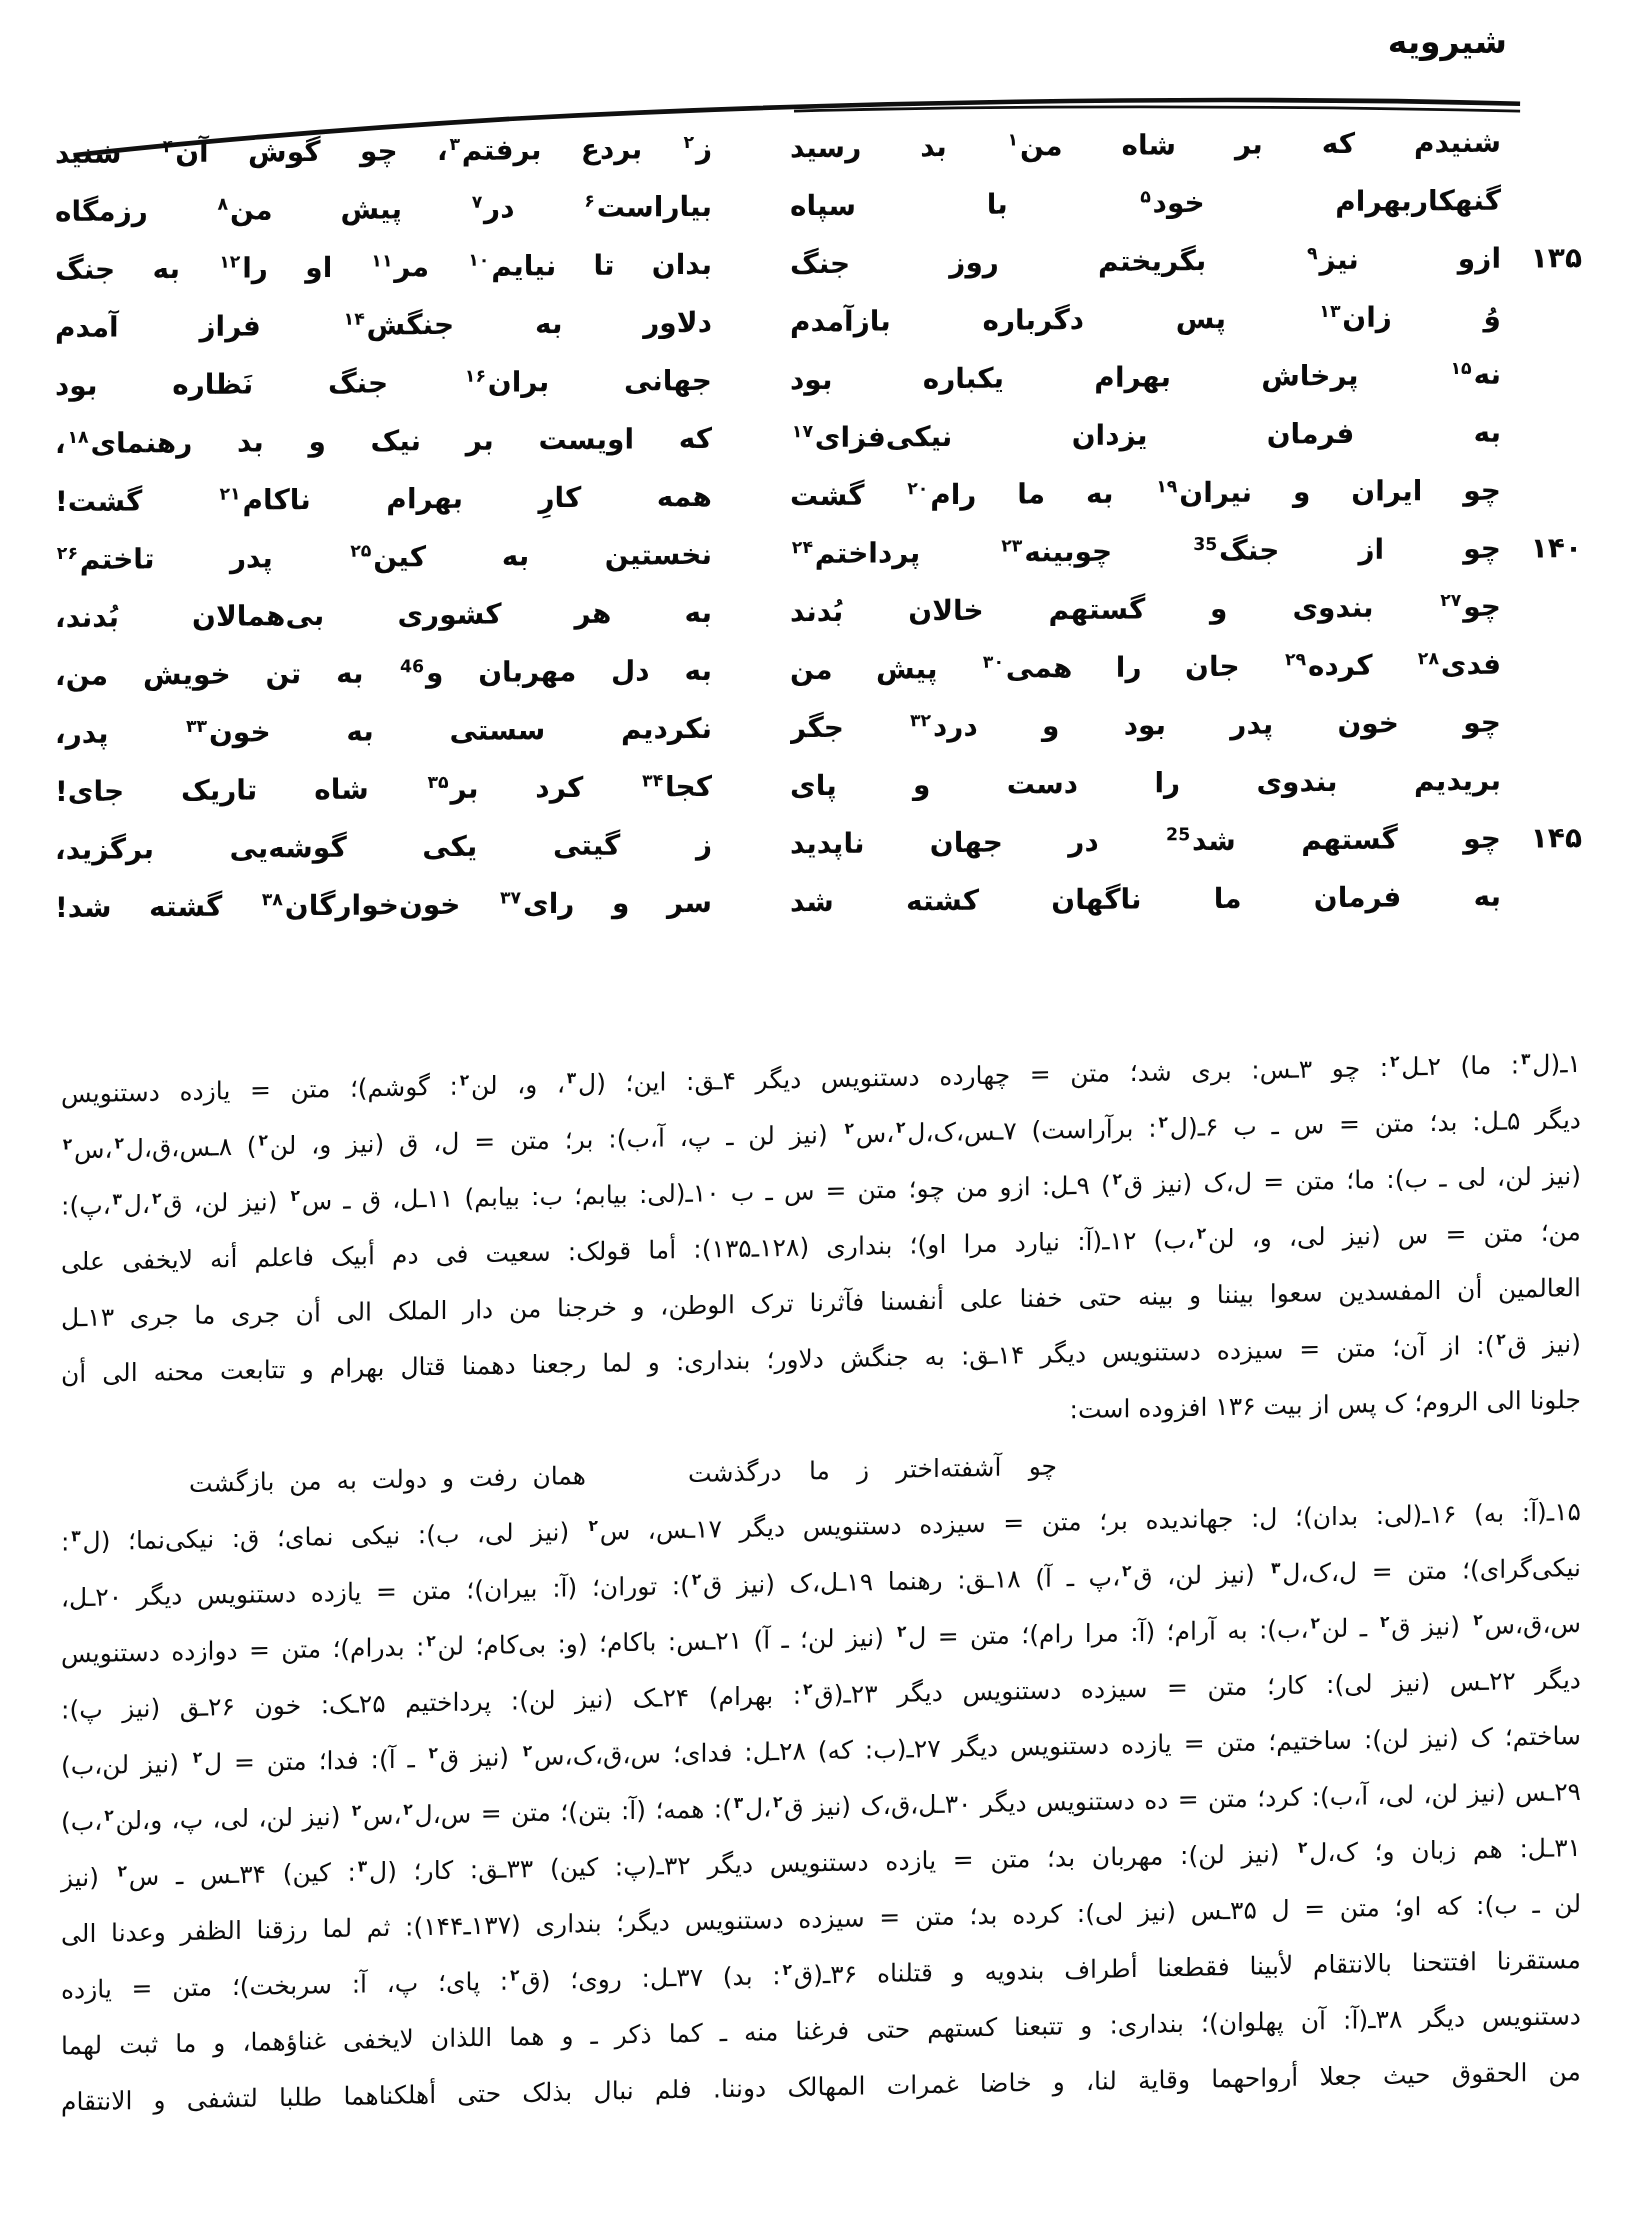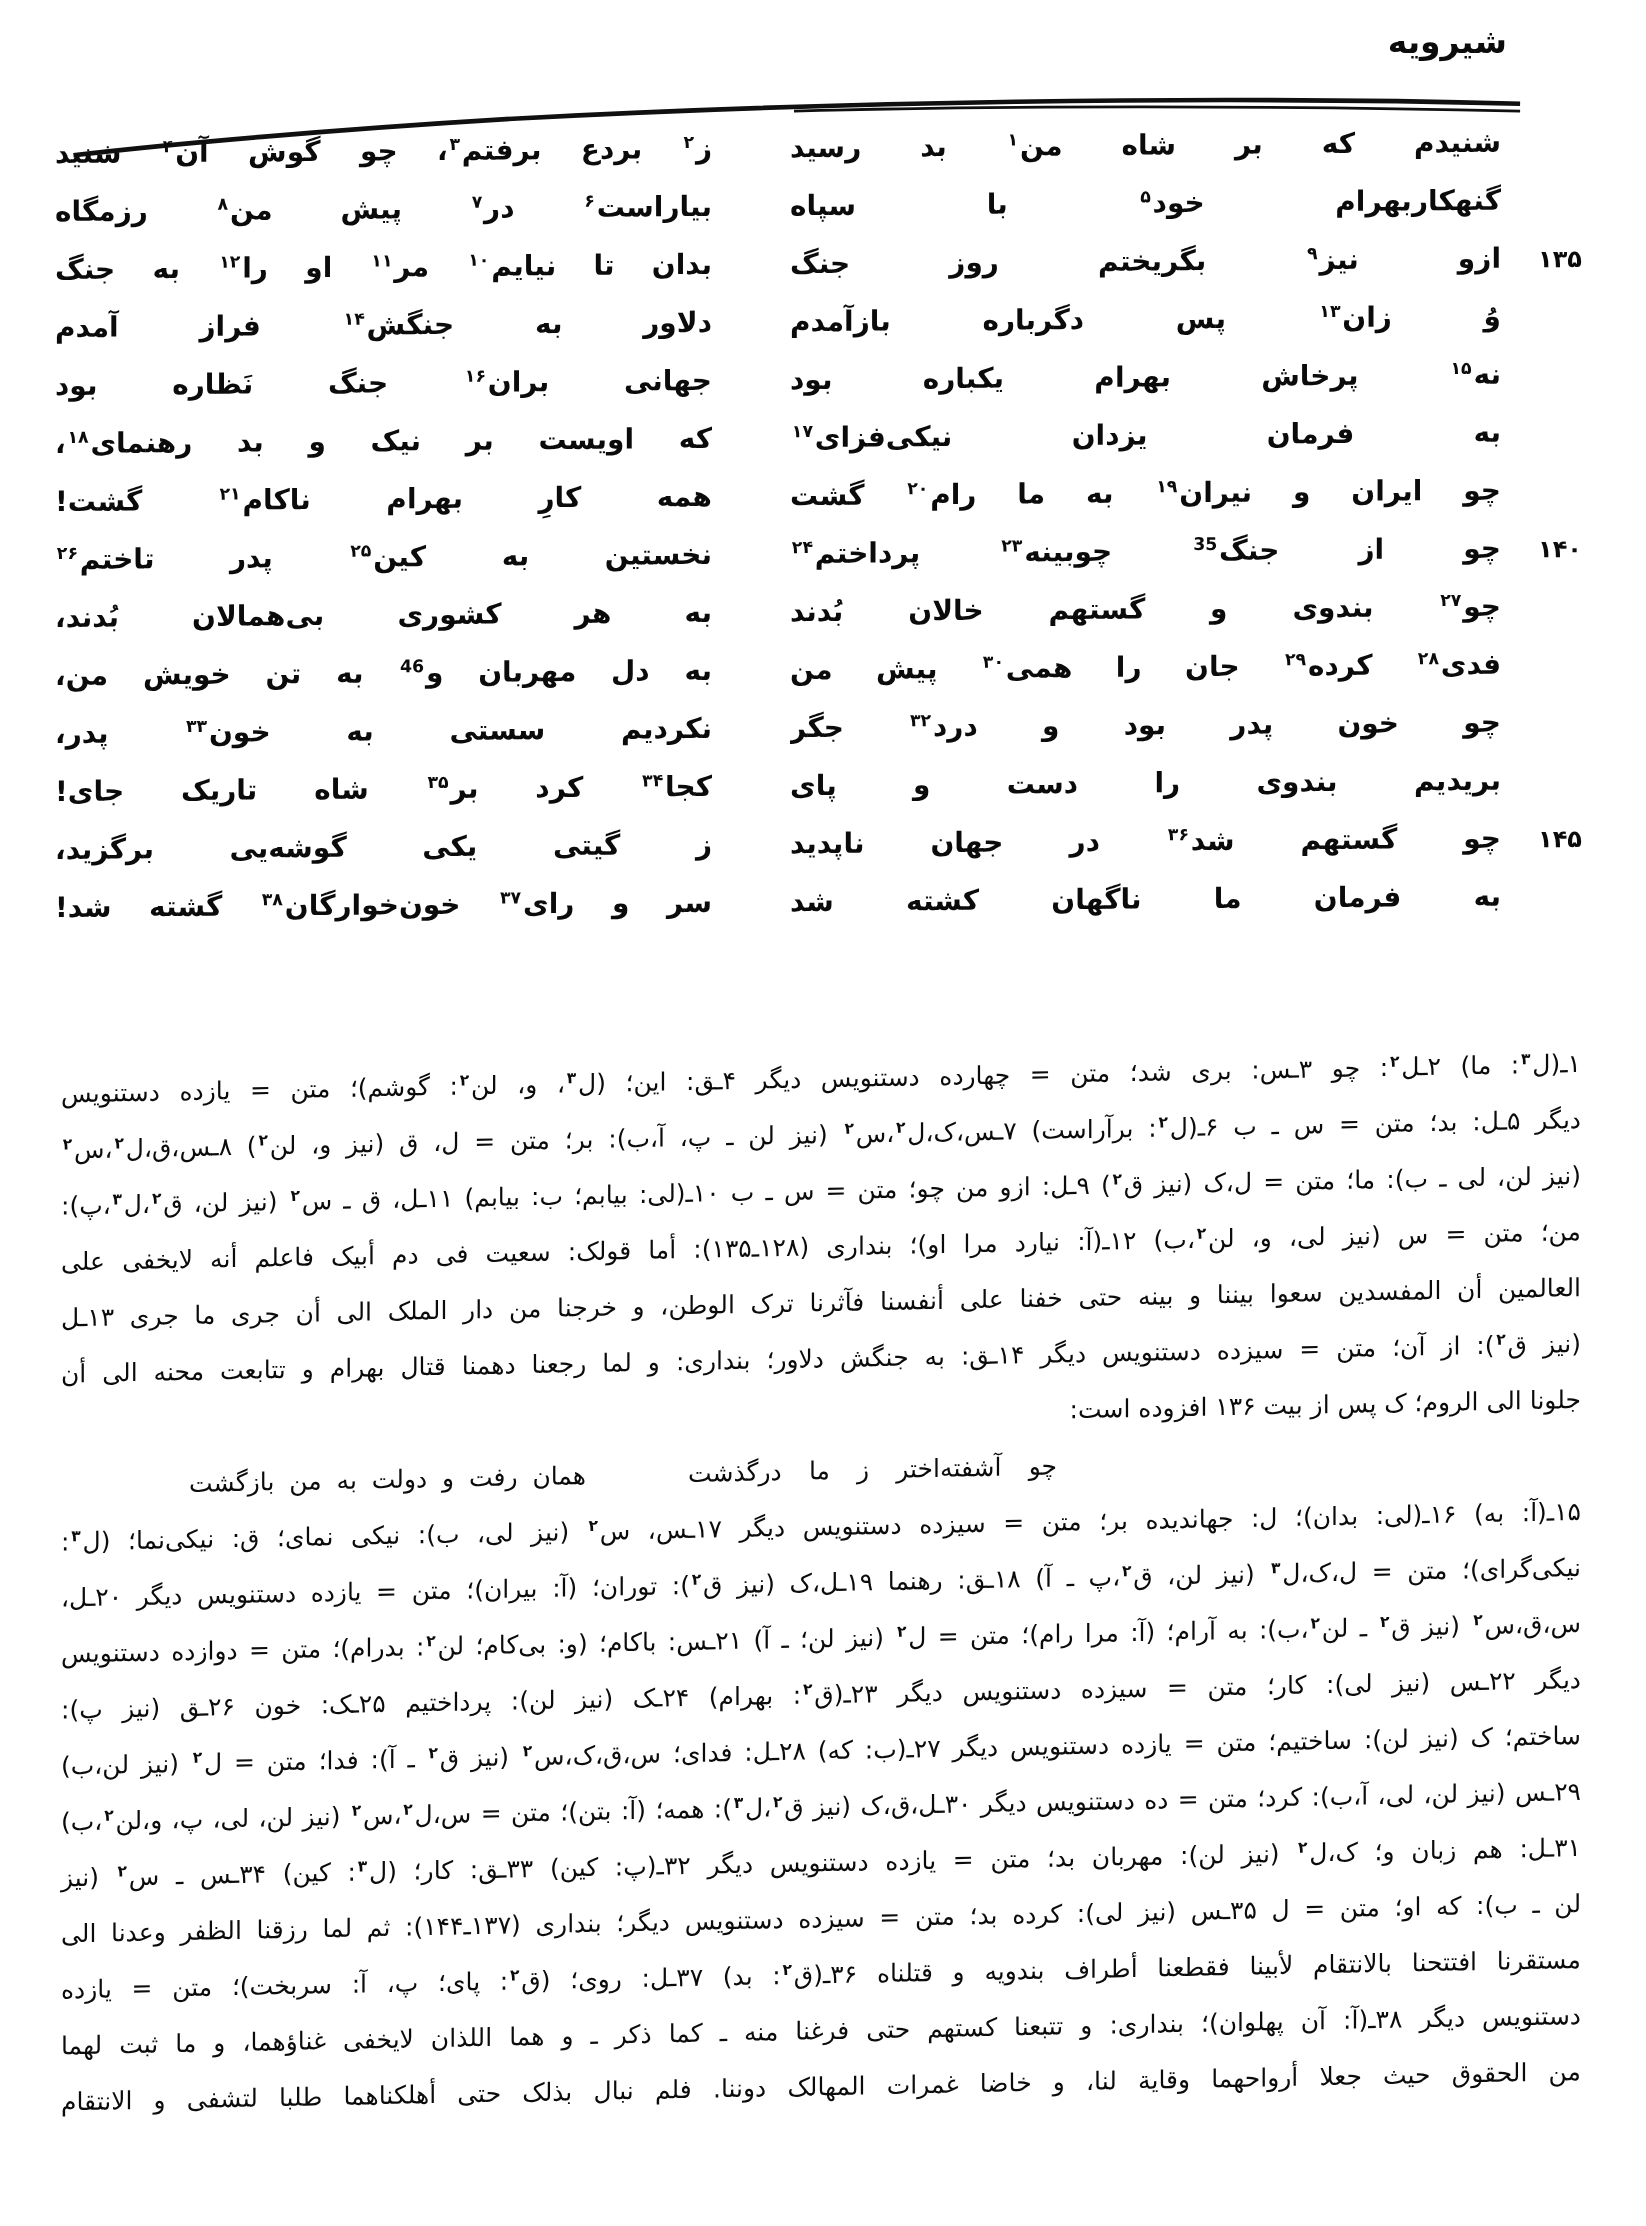--- a/index.html
+++ b/index.html
@@ -21,21 +21,21 @@
   .header-rule{position:absolute;top:65px;left:0;width:1647px;height:129px;}
 
   
   .poem{
     position:absolute;top:118px;right:65px;left:55px;
     transform:skewY(-0.45deg);transform-origin:top right;
   }
   .verse-row{display:flex;align-items:baseline;height:58px;}
   .v-num{
     flex:none;width:81px;
-    font-size:24px;font-weight:bold;text-align:right;
+    font-size:28px;font-weight:bold;text-align:right;
     white-space:nowrap;
   }
   .hemi{
     display:block;font-size:28px;font-weight:bold;
     text-align:justify;text-align-last:justify;
     overflow:hidden;height:58px;line-height:48px;
   }
   .hemi-a{flex:none;width:711px;margin-left:78px;}
   .hemi-b{flex:1;}
 
@@ -134,21 +134,21 @@
       <span class="hemi hemi-a">چو  خون  پدر  بود  و  درد<sup>۳۲</sup>  جگر</span>
       <span class="hemi hemi-b">نکردیم  سستی  به  خون<sup>۳۳</sup>  پدر،</span>
     </div>
       <div class="verse-row">
       <span class="v-num"></span>
       <span class="hemi hemi-a">بریدیم  بندوی  را  دست  و  پای</span>
       <span class="hemi hemi-b">کجا<sup>۳۴</sup> کرد بر<sup>۳۵</sup> شاه تاریک جای!</span>
     </div>
       <div class="verse-row">
       <span class="v-num">۱۴۵</span>
-      <span class="hemi hemi-a">چو گستهم شد<sup>۳۶</sup> در جهان ناپدید</span>
+      <span class="hemi hemi-a">چو گستهم شد<sup>25</sup> در جهان ناپدید</span>
       <span class="hemi hemi-b">ز  گیتی  یکی  گوشه‌یی  برگزید،</span>
     </div>
       <div class="verse-row">
       <span class="v-num"></span>
       <span class="hemi hemi-a">به  فرمان  ما  ناگهان  کشته  شد</span>
       <span class="hemi hemi-b">سر و رای<sup>۳۷</sup> خون‌خوارگان<sup>۳۸</sup> گشته شد!</span>
     </div>
     </div>
 
   <div class="footnotes">

